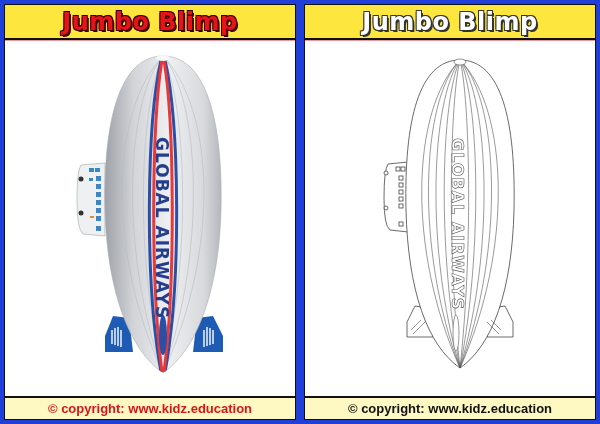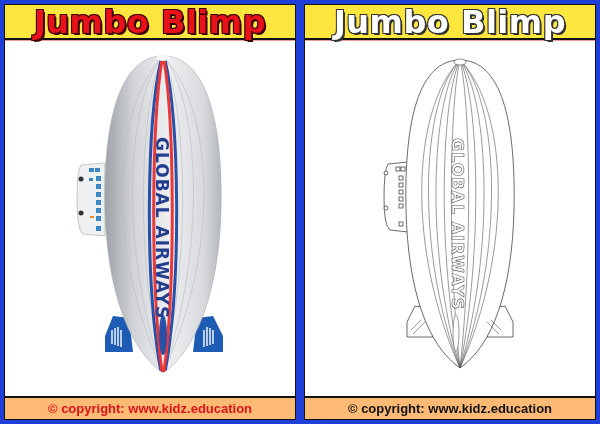--- a/index.html
+++ b/index.html
@@ -19,34 +19,34 @@
   .card.right { left: 304px; }
   .header {
     position: absolute; left: 0; top: 0; right: 0; height: 33px;
     background: #fde63e;
     border-bottom: 2px solid #111;
     box-shadow: 0 1px 0 #e99;
     display: flex; align-items: center; justify-content: center;
   }
   .title {
     font-family: "DejaVu Sans", sans-serif;
-    font-weight: bold; font-size: 32px; letter-spacing: 0.5px;
+    font-weight: bold; font-size: 24px; letter-spacing: 0.5px;
     line-height: 1;
   }
   .title.red {
     color: #e8121b;
     text-shadow: -1px -1px 0 #3a0000, 1px -1px 0 #3a0000, -1px 1px 0 #3a0000, 1px 1px 0 #3a0000, 2px 2px 0 #3a0000;
   }
   .title.white {
     color: #ffffff;
     text-shadow: -1px -1px 0 #333, 1px -1px 0 #333, -1px 1px 0 #333, 1px 1px 0 #333, 2px 2px 0 #333;
   }
   .footer {
     position: absolute; left: 0; right: 0; bottom: 0; height: 21px;
-    background: #fdba74;
+    background: #fef9c3;
     border-top: 2px solid #111;
     display: flex; align-items: center; justify-content: center;
     font-weight: bold; font-size: 13px;
   }
   .footer.red { color: #d9141c; }
   .footer.black { color: #111; }
   .art {
     position: absolute; left: 0; top: 0;
   }
 </style>

